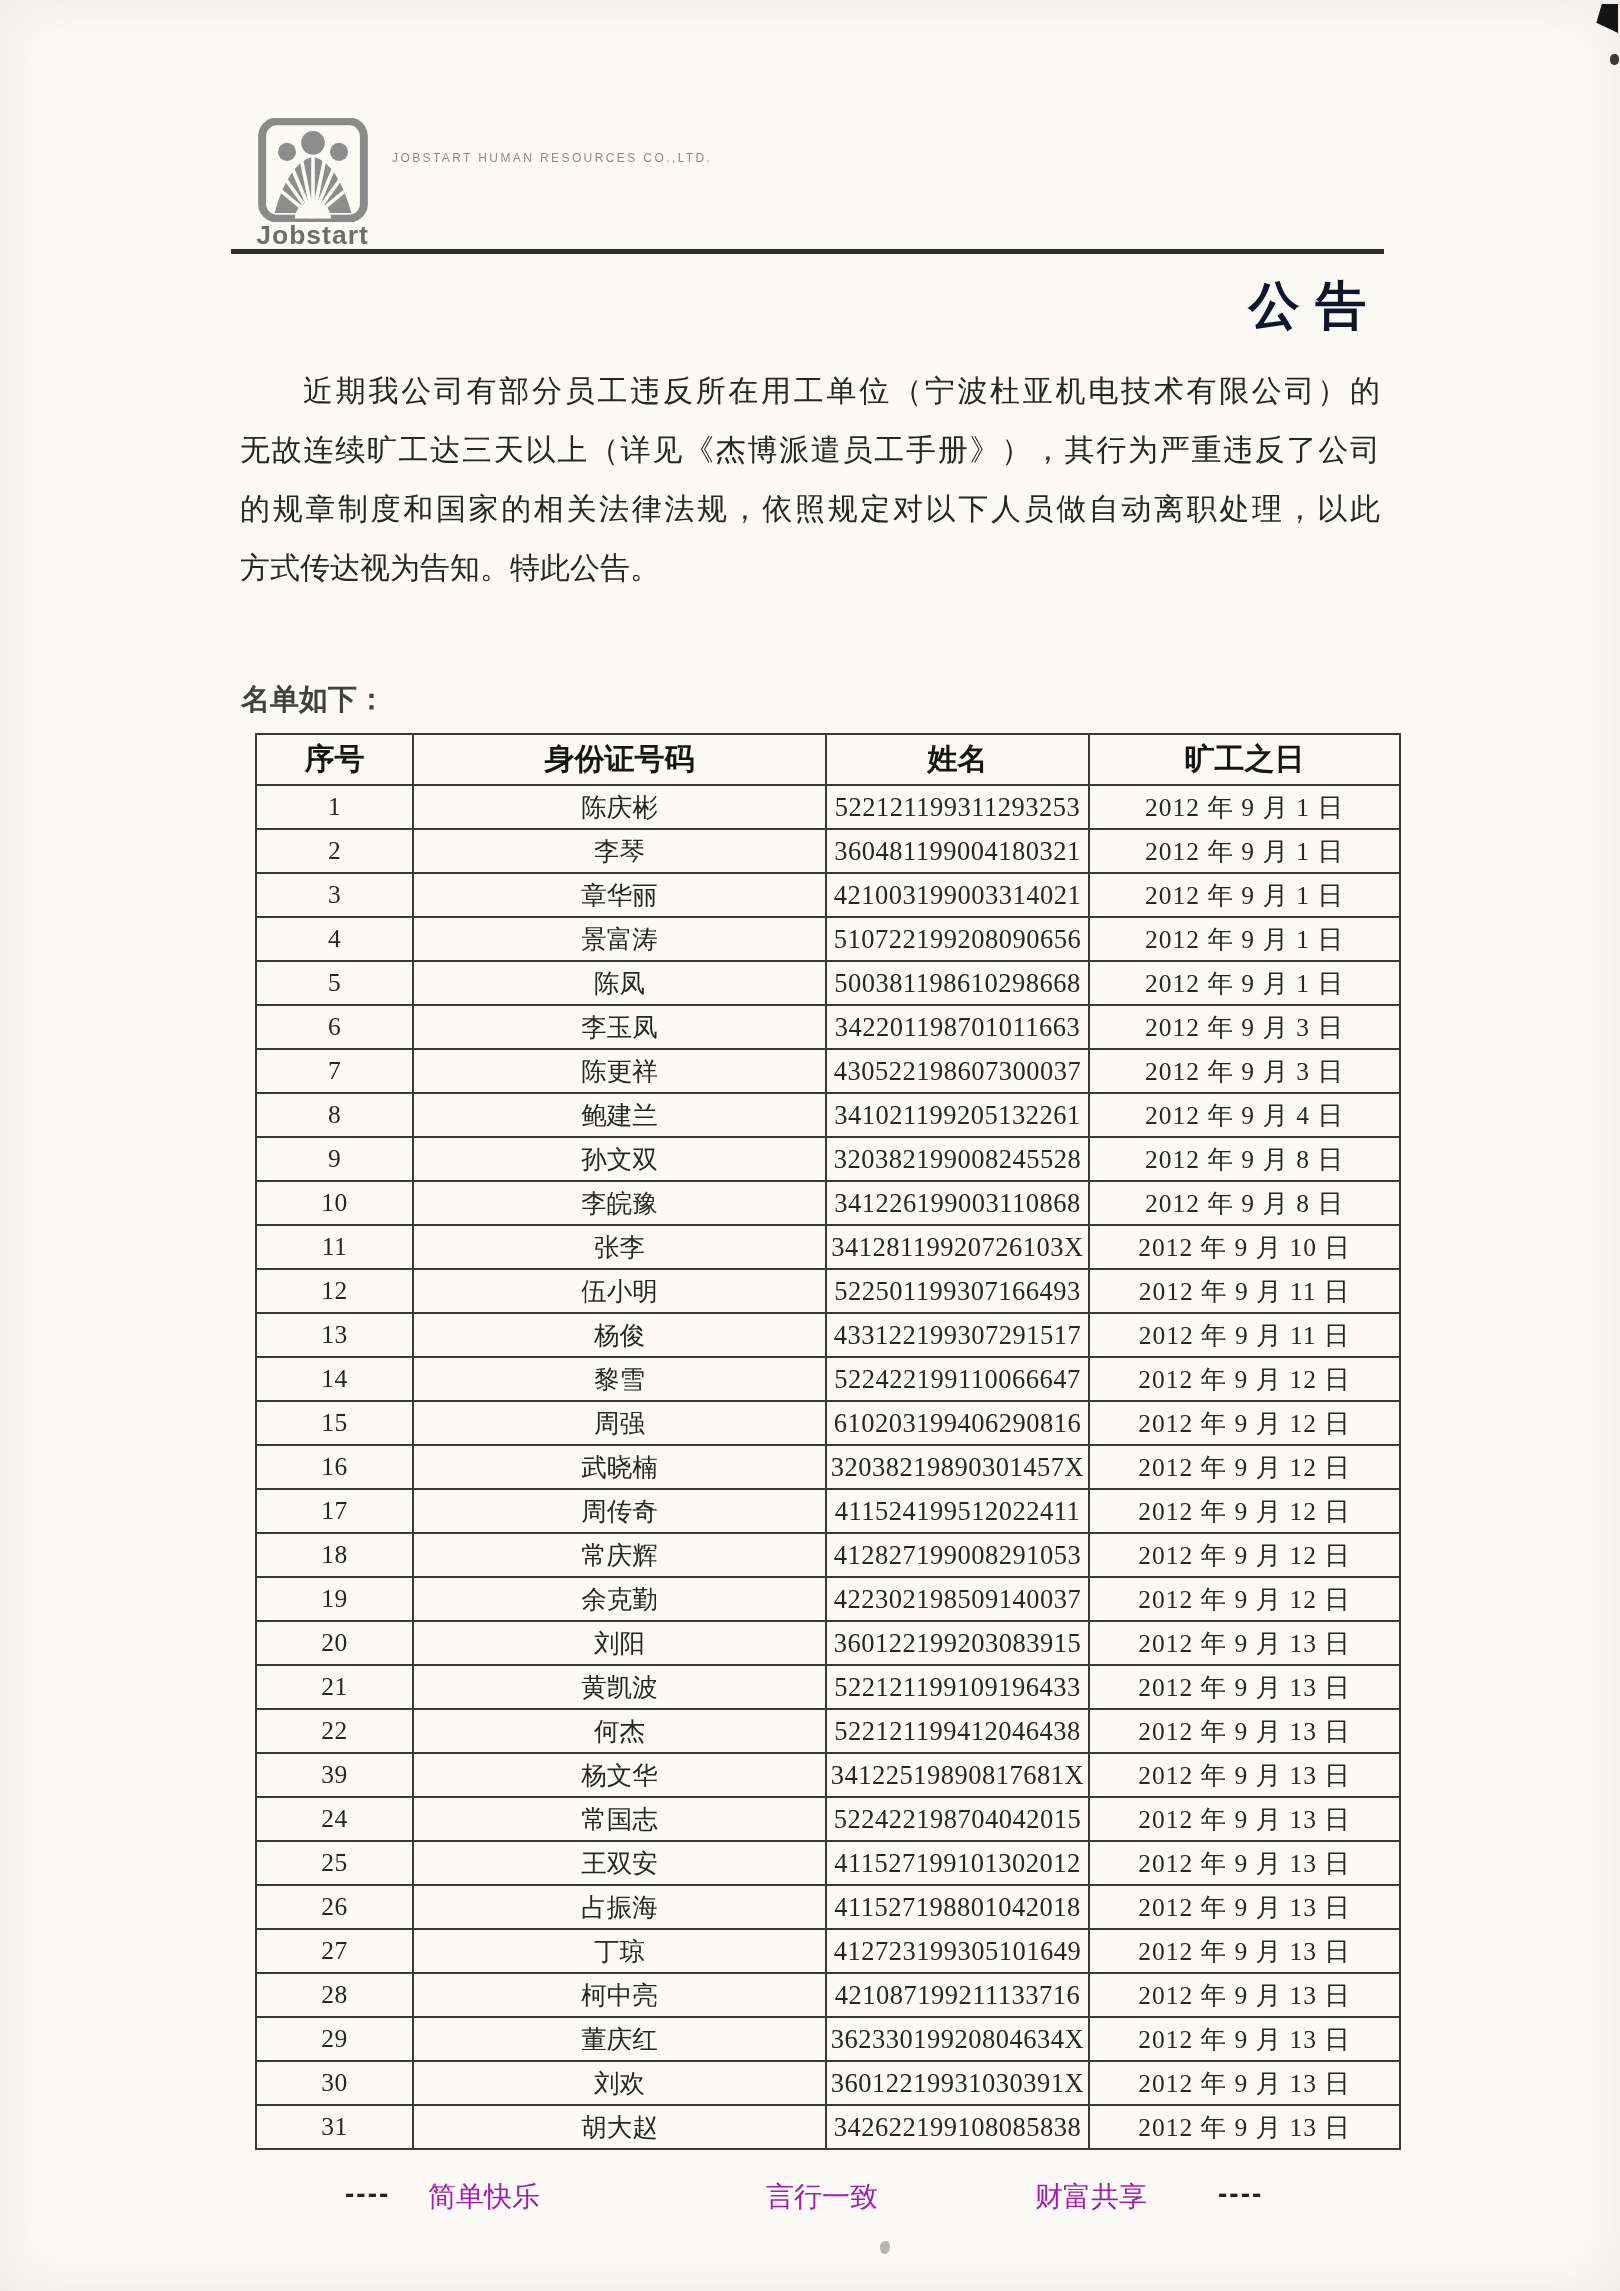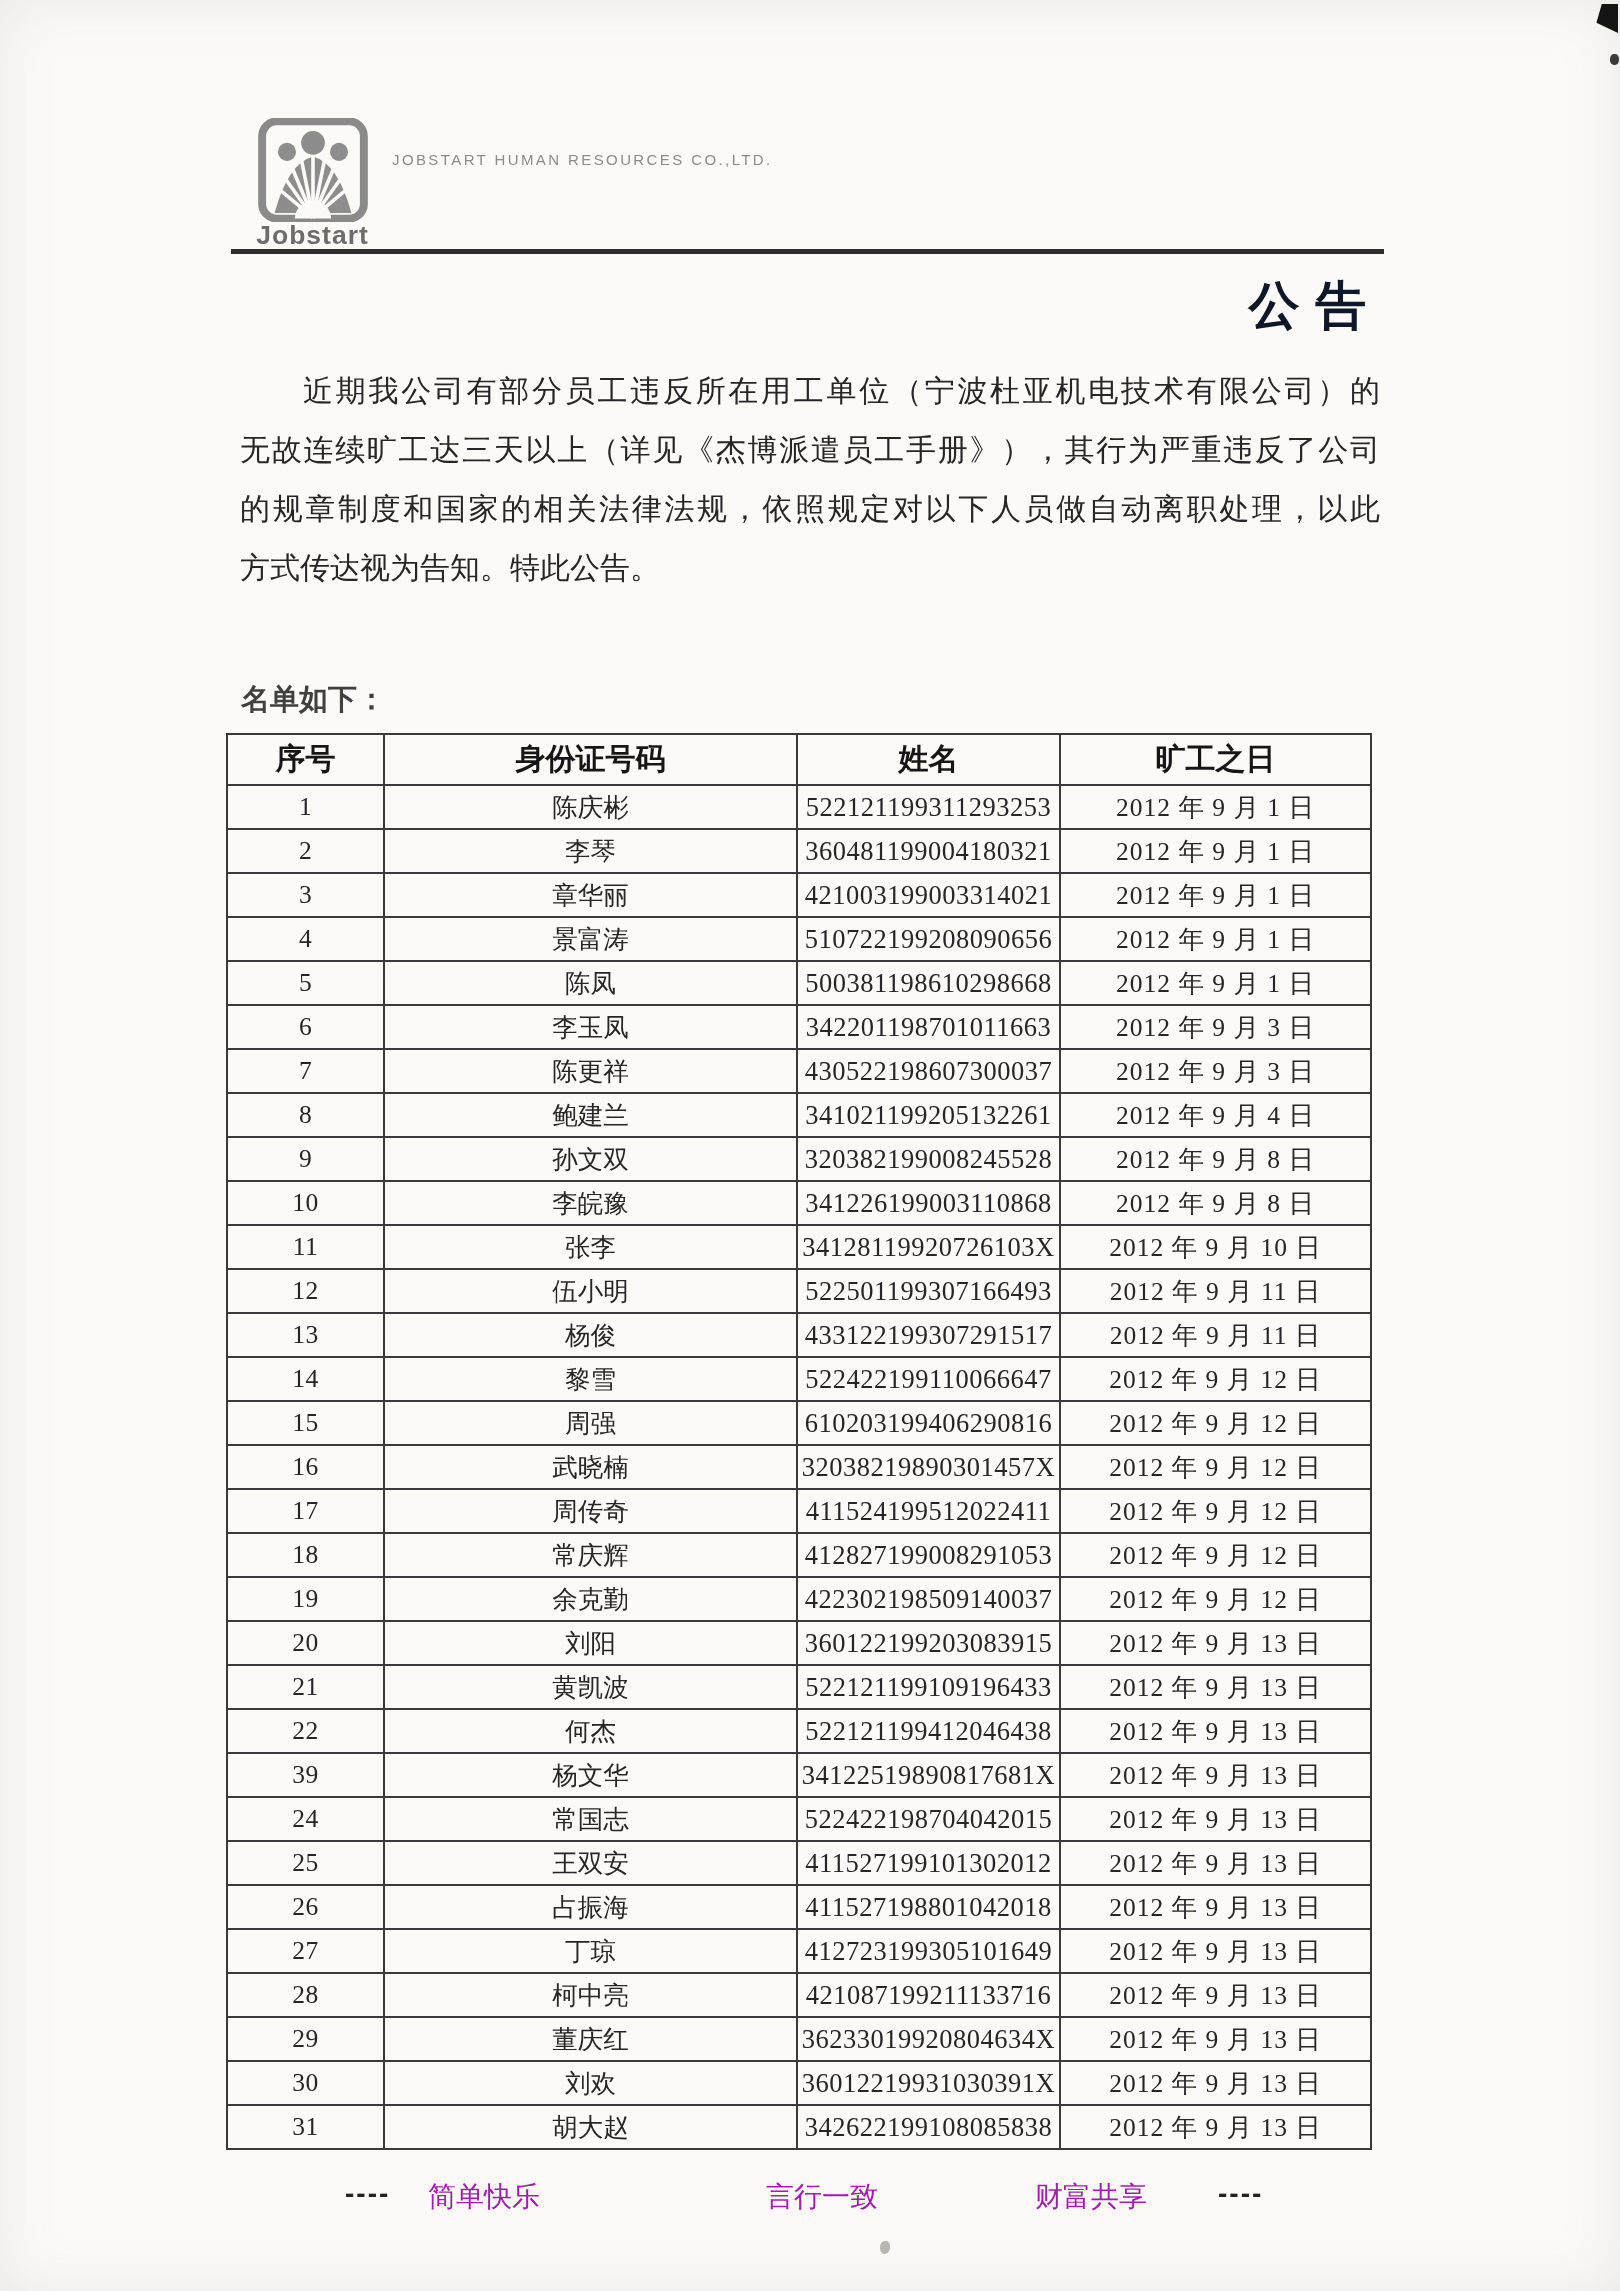--- a/index.html
+++ b/index.html
@@ -23,21 +23,21 @@
     font-weight:bold;font-size:26.5px;color:#6d6d6d;letter-spacing:1px;
   }
   .company-block{position:absolute;left:392px;top:145px;}
   .company-zh{
     font-family:"Liberation Sans","DejaVu Sans",sans-serif;
     font-size:38px;color:#4f4f4f;letter-spacing:1px;white-space:nowrap;
   }
   .company-en{
     margin-top:5.9px;
     font-family:"Liberation Sans","DejaVu Sans",sans-serif;
-    font-size:15px;color:#8b8b8b;letter-spacing:2.4px;white-space:nowrap;
+    font-size:12px;color:#8b8b8b;letter-spacing:2.4px;white-space:nowrap;
   }
   .header-rule{
     position:absolute;left:231px;top:249px;width:1153px;height:4.9px;
     background:#2e2e2e;
   }
   
   .doc-title{
     position:absolute;left:239px;top:272px;width:1143px;
     text-align:right;font-size:51px;font-weight:bold;color:#0f172a;
     letter-spacing:15.7px;
@@ -48,21 +48,21 @@
   }
   .notice .jline{text-align:justify;text-align-last:justify;}
   .notice .indent{text-indent:63px;}
   .notice .lastline{text-align:left;}
   .list-intro{
     position:absolute;left:241px;top:680px;
     font-size:29px;font-weight:bold;color:#404040;
   }
   
   .roster{
-    position:absolute;left:226px;top:733px;width:1143px;
+    position:absolute;left:255px;top:733px;width:1143px;
     border-collapse:collapse;table-layout:fixed;
     font-size:25.5px;color:#262626;
   }
   .roster th,.roster td{
     border:2px solid #3a3a3a;text-align:center;vertical-align:middle;
     padding:0;overflow:hidden;white-space:nowrap;
   }
   .roster th{height:49px;font-size:30px;font-weight:bold;color:#161616;}
   .roster td{height:42px;}
   .roster td.num{font-size:25.5px;letter-spacing:0.5px;}

